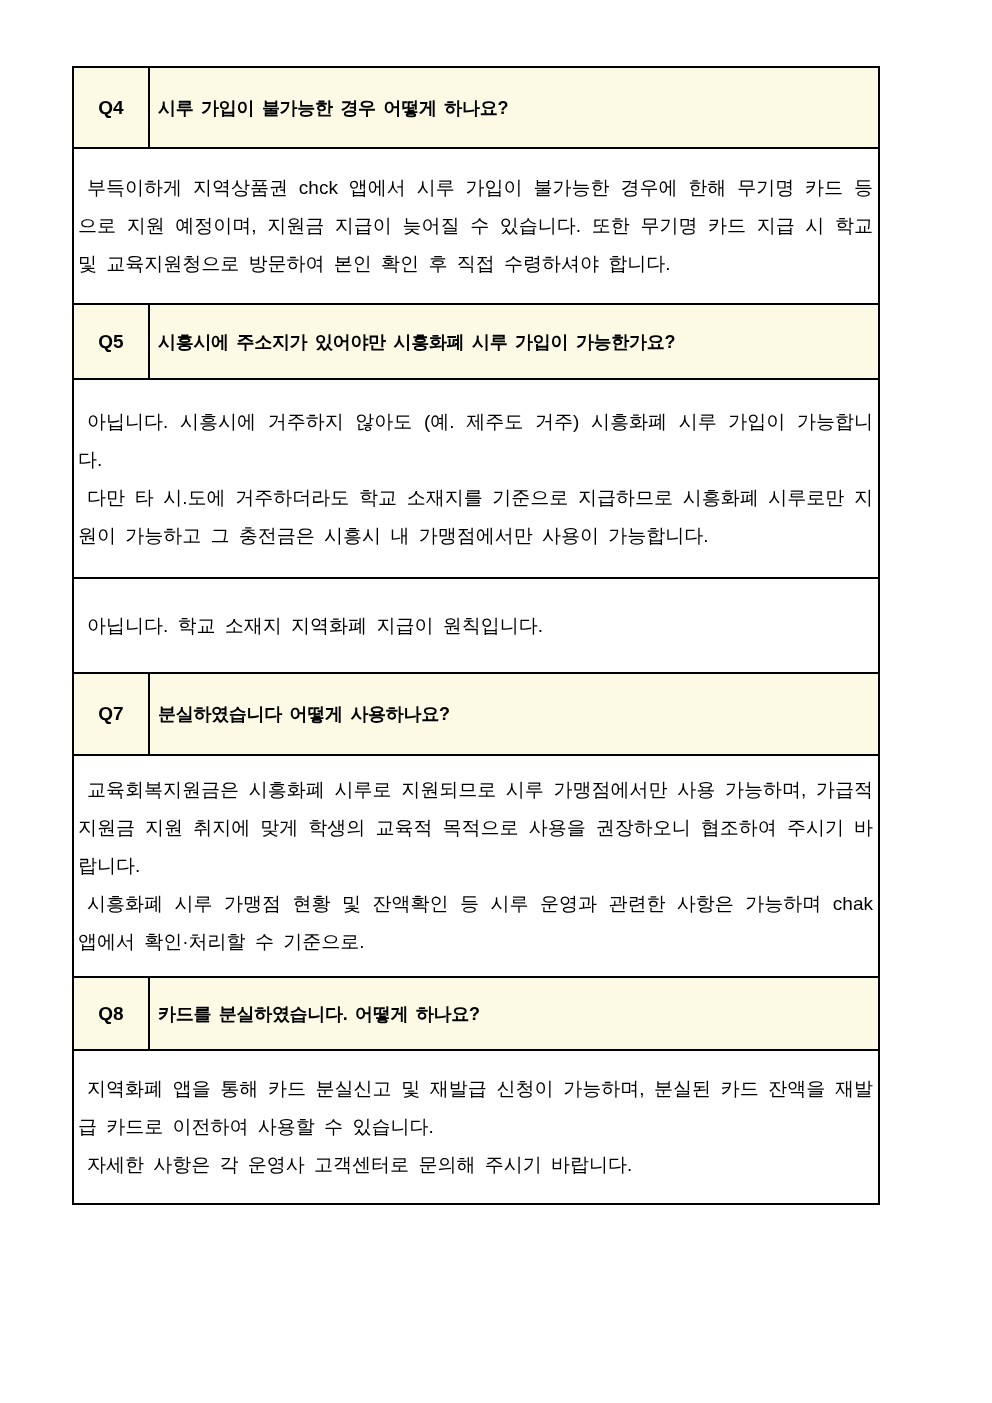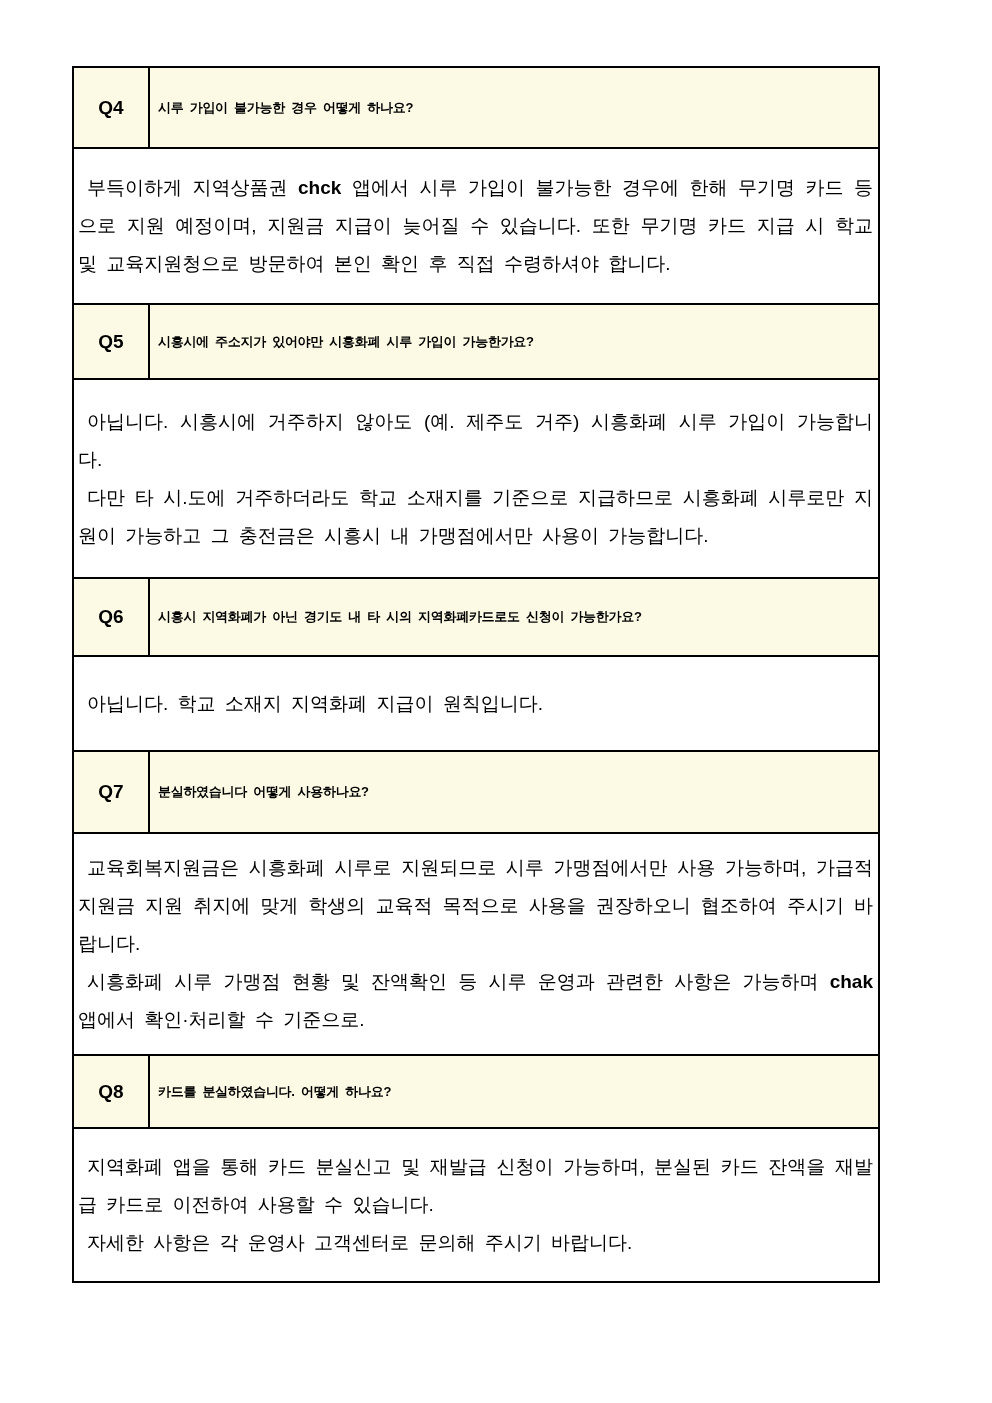--- a/index.html
+++ b/index.html
@@ -37,38 +37,38 @@
   }
   .qnum {
     text-align: center;
     vertical-align: middle;
     font-weight: 700;
     font-size: 19px;
   }
   .qtitle {
     vertical-align: middle;
     font-weight: 700;
-    font-size: 13px;
+    font-size: 18px;
     letter-spacing: -0.3px;
     padding: 4px 10px 4px 8px;
     word-spacing: 3px;
   }
   .acell {
     vertical-align: middle;
     font-size: 19px;
     line-height: 38px;
     padding: 10px 5px 10px 4px;
     text-align: justify;
     word-spacing: 4px;
   }
   .acell p {
     margin: 0;
     text-indent: 9px;
   }
-  .acell b { font-weight: 700; margin-top: 48px; }
+  .acell b { font-weight: 400; margin-top: 48px; }
 
   
   tr.h-q4q { height: 81px; }
   tr.h-q4a { height: 156px; }
   tr.h-q5q { height: 75px; }
   tr.h-q5a { height: 199px; padding-left: 8px; }
   tr.h-q6q { height: 78px; }
   tr.h-q6a { height: 95px; }
   tr.h-q7q { height: 82px; }
   tr.h-q7a { height: 222px; }
@@ -99,24 +99,20 @@
         <td class="qnum">Q5</td>
         <td class="qtitle">시흥시에 주소지가 있어야만 시흥화폐 시루 가입이 가능한가요?</td>
       </tr>
       <tr class="arow h-q5a">
         <td class="acell" colspan="2">
             <p><span>아닙니다. 시흥시에 거주하지 않아도 (예. 제주도 거주) 시흥화폐 시루 가입이 가능합니다.</span></p>
             <p><span>다만 타 시.도에 거주하더라도 학교 소재지를 기준으로 지급하므로 시흥화폐 시루로만 지원이 가능하고 그 충전금은 시흥시 내 가맹점에서만 사용이 가능합니다.</span></p>
           </td>
       </tr>
 
-      <tr class="qrow h-q6q">
-        <td class="qnum">Q6</td>
-        <td class="qtitle">시흥시 지역화폐가 아닌 경기도 내 타 시의 지역화폐카드로도 신청이 가능한가요?</td>
-      </tr>
       <tr class="arow h-q6a">
         <td class="acell" colspan="2">
             <p><span>아닙니다. 학교 소재지 지역화폐 지급이 원칙입니다.</span></p>
           </td>
       </tr>
 
       <tr class="qrow h-q7q">
         <td class="qnum">Q7</td>
         <td class="qtitle">분실하였습니다 어떻게 사용하나요?</td>
       </tr>

